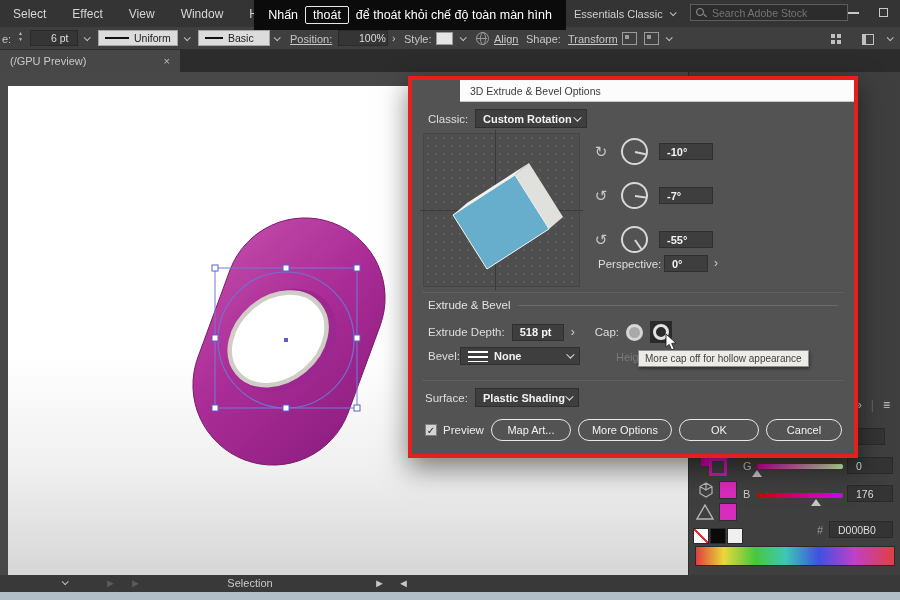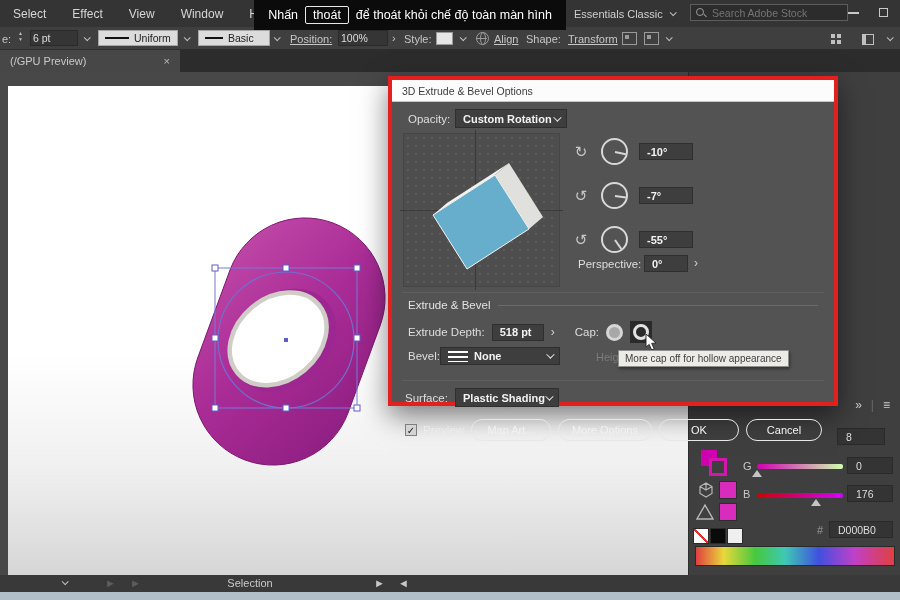--- a/index.html
+++ b/index.html
@@ -21,21 +21,21 @@
 
   
   .notify{position:absolute;left:228px;top:0;width:312px;height:30px;background:#0b0b0b;z-index:60;display:flex;align-items:center;justify-content:center;gap:7px;color:#fff;font-size:12.5px;margin-left:26px;}
   .keycap{border:1px solid #e8e8e8;border-radius:2px;padding:1px 7px;font-size:12.5px;}
 
   
   .optbar{position:absolute;left:0;top:27px;width:900px;height:23px;background:#3f3f3f;border-bottom:1px solid #2e2e2e;}
   .optbar .lbl{position:absolute;top:6px;color:#c6c6c6;font-size:11px;}
   .ulink{text-decoration:underline;}
   .stepper{position:absolute;left:18px;top:4px;display:flex;flex-direction:column;gap:1px;color:#bdbdbd;font-size:5px;line-height:5px;}
-  .darkbox{position:absolute;background:#353535;border:1px solid #2a2a2a;color:#ddd;font-size:10.5px;display:flex;align-items:center;padding-left:2px;height:16px;top:3px;}
+  .darkbox{position:absolute;background:#353535;border:1px solid #2a2a2a;color:#ddd;font-size:10.5px;display:flex;align-items:center;padding-left:20px;height:16px;top:3px;}
   .litbox{position:absolute;background:#dcdcdc;border:1px solid #a5a5a5;color:#222;font-size:10.5px;display:flex;align-items:center;gap:5px;height:16px;top:3px;padding:0 6px;}
   .strokeline{display:inline-block;height:2px;background:#111;}
   .chev{display:inline-block;width:5px;height:5px;border-right:1.6px solid #bdbdbd;border-bottom:1.6px solid #bdbdbd;transform:rotate(45deg) translateY(-1px);}
   .chev-abs{position:absolute;top:9px;}
   .swatchbox{position:absolute;top:5px;width:17px;height:13px;background:#e5e5e5;border:1px solid #9a9a9a;}
   .globe{position:absolute;left:476px;top:5px;width:13px;height:13px;border:1.3px solid #9a9a9a;border-radius:50%;}
   .globe:before{content:"";position:absolute;left:-1px;top:4.5px;width:11px;height:1.2px;background:#9a9a9a;}
   .globe:after{content:"";position:absolute;left:3px;top:-1px;width:4px;height:11px;border:1.2px solid #9a9a9a;border-radius:50%;}
   .ticon{position:absolute;top:5px;width:15px;height:13px;border:1.3px solid #9a9a9a;}
   .ticon:before{content:"";position:absolute;left:2px;top:2px;width:4px;height:4px;background:#9a9a9a;}
@@ -68,21 +68,21 @@
   .slider{position:absolute;width:86px;height:5px;border-radius:2px;}
   .g-grad{background:linear-gradient(to right,#d000b0,#d0ffb0);}
   .b-grad{background:linear-gradient(to right,#d00000,#d000ff);}
   .handle{position:absolute;width:0;height:0;border-left:5px solid transparent;border-right:5px solid transparent;border-bottom:7px solid #c4c4c4;}
   .mini-swatch{position:absolute;width:18px;height:18px;background:#d92bbd;border:1px solid #2e2e2e;}
   .sw{position:absolute;width:16px;height:16px;border:1px solid #2a2a2a;}
   .sw-none{background:linear-gradient(45deg,#fff 44%,#e03030 44%,#e03030 56%,#fff 56%);background-color:#fff;}
   .spectrum{position:absolute;left:6px;top:474px;width:200px;height:20px;background:linear-gradient(to right,#e04040 0%,#e8d83a 14%,#46c83e 30%,#3ec8b4 45%,#4050e0 62%,#c040c8 80%,#e04040 100%);border:1px solid #2a2a2a;}
 
   
-  .dialog{position:absolute;left:388px;top:76px;width:450px;height:330px;border:4px solid #e3201d;background:#535353;z-index:50;box-shadow:0 10px 26px rgba(0,0,0,.5);}
+  .dialog{position:absolute;left:408px;top:76px;width:450px;height:382px;border:4px solid #e3201d;background:#535353;z-index:50;box-shadow:0 10px 26px rgba(0,0,0,.5);padding-left:48px;}
   .dlg-title{height:22px;background:#fcfcfc;border-bottom:1px solid #c5c5c5;color:#3c3c3c;font-size:10.5px;display:flex;align-items:center;padding-left:10px;}
   .dlg-lbl{position:absolute;color:#dedede;font-size:11.5px;}
   .dd{position:absolute;background:#3e3e3e;border:1px solid #2f2f2f;color:#f2f2f2;font-weight:700;font-size:11px;height:19px;display:flex;align-items:center;justify-content:space-between;padding:0 7px;}
   .valbox{background:#3e3e3e;border:1px solid #2f2f2f;color:#f2f2f2;font-weight:700;font-size:11px;height:17px;display:flex;align-items:center;padding-left:7px;}
   .track{position:absolute;left:11px;top:53px;width:157px;height:154px;background:#4e4e4e;background-image:radial-gradient(circle,#5c5c5c 1px,transparent 1.3px);background-size:8px 8px;border:1px solid #454545;}
   .ch-h{position:absolute;left:-4px;right:-4px;top:50%;height:1px;background:#3a3a3a;}
   .ch-v{position:absolute;top:-4px;bottom:-4px;left:46%;width:1px;background:#3a3a3a;}
   .dial-row{position:absolute;left:180px;display:flex;align-items:center;gap:11px;}
   .axis-ic{width:18px;color:#c6c6c6;font-size:15px;text-align:center;}
   .dial{position:relative;width:27px;height:27px;border:2px solid #d8d8d8;border-radius:50%;}
@@ -248,21 +248,21 @@
     <span class="sb faint" style="left:130px">►</span>
     <span class="sb" style="left:185px;width:130px;text-align:center">Selection</span>
     <span class="sb" style="left:374px">►</span>
     <span class="sb" style="left:398px">◄</span>
   </div>
   <div class="taskstrip"></div>
 
   <div class="dialog">
     <div class="dlg-title">3D Extrude &amp; Bevel Options</div>
 
-    <span class="dlg-lbl" style="left:16px;top:33px">Opacity:</span>
+    <span class="dlg-lbl" style="left:16px;top:33px">Classic:</span>
     <div class="dd" style="left:63px;top:29px;width:112px">
       <span>Custom Rotation</span>
       <span class="chev-w"></span>
     </div>
 
     <div class="track">
       <div class="ch-h"></div>
       <div class="ch-v"></div>
       <svg width="145" height="152" viewBox="0 0 145 152" style="position:absolute;left:5px;top:1px">
         <polygon points="24,80 86,40 100,28 38,68" fill="#f2f2ef"></polygon>

